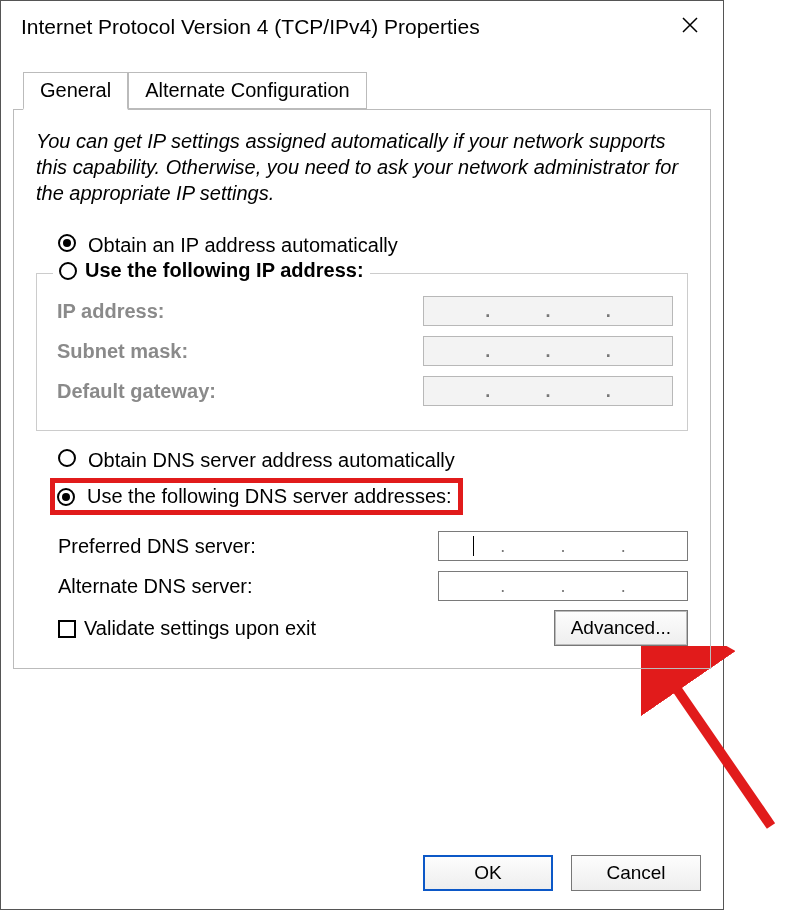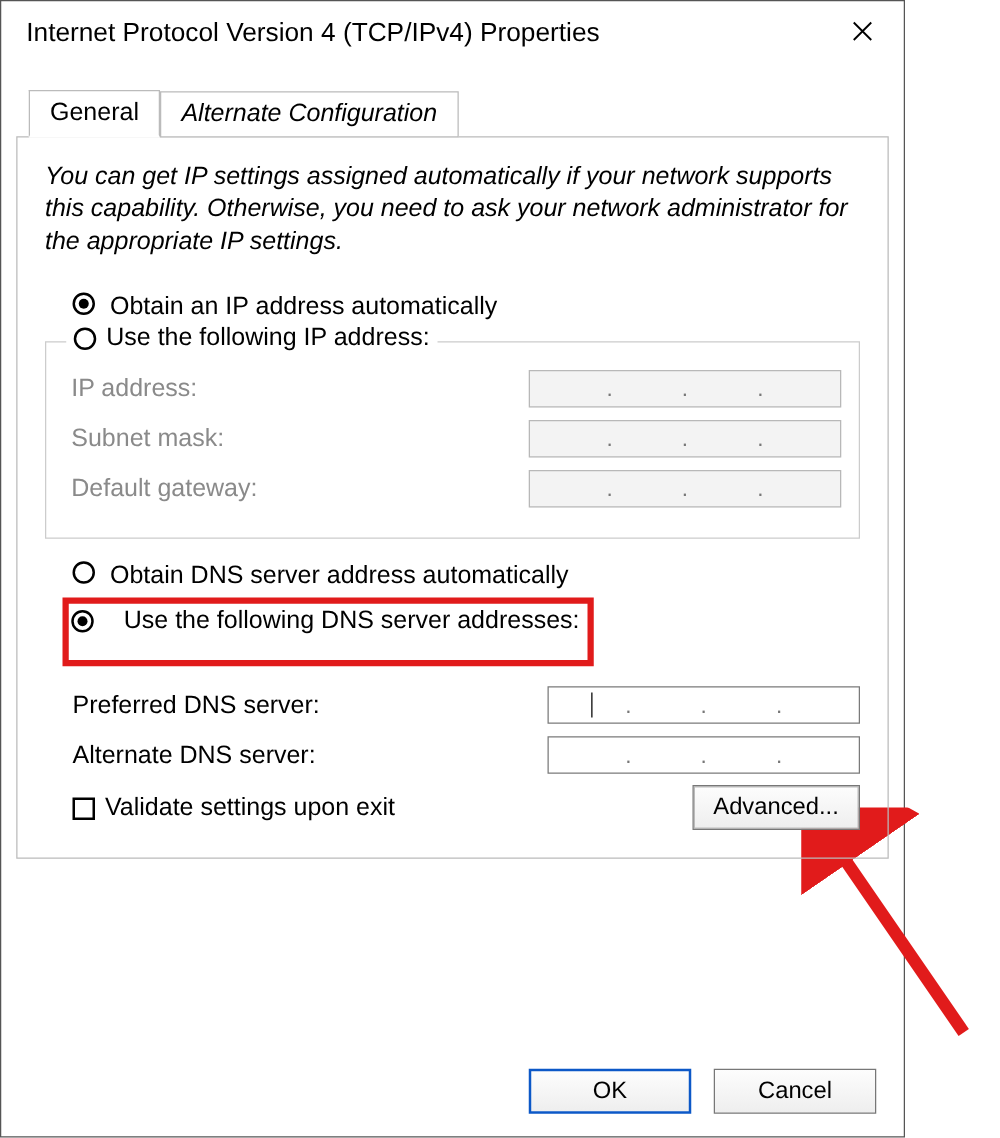--- a/index.html
+++ b/index.html
@@ -34,40 +34,39 @@
     line-height: 1;
     padding: 4px 8px;
     cursor: default;
   }
   .body-area {
     position: relative;
     padding: 0 12px 12px 12px;
   }
   .tabstrip {
     display: flex;
-    align-items: center;
+    align-items: flex-start;
     margin-top: 20px;
     margin-left: 10px;
     position: relative;
     z-index: 2;
   }
   .tab {
     padding: 6px 16px 6px 16px;
     border: 1px solid #bbb;
     border-bottom: none;
     background: #fff;
     font-size: 20px;
     margin-right: 0;
     position: relative;
   }
   .tab.inactive {
     background: #fff;
     border-bottom: 1px solid #bbb;
     top: 1px;
-    font-style: italic;
   }
   .tab.active {
     border-bottom: 2px solid #fff;
     top: 1px;
   }
   .tab-panel {
     border: 1px solid #bbb;
     margin-top: 0;
     padding: 18px 22px 22px 22px;
     position: relative;
@@ -100,20 +99,21 @@
     width: 8px;
     height: 8px;
     background: #000;
     border-radius: 50%;
   }
   .fieldset {
     border: 1px solid #ccc;
     margin: 0 0 18px 0;
     padding: 12px 14px 14px 14px;
     position: relative;
+    font-weight: bold;
   }
   .fieldset .legend {
     position: absolute;
     top: -15px;
     left: 16px;
     background: #fff;
     padding: 0 6px;
     display: flex;
     align-items: center;
     gap: 8px;
@@ -156,24 +156,24 @@
   .ip-input .cursor {
     border-left: 1px solid #000;
     height: 20px;
     margin-left: 2px;
   }
   .dns-block {
     margin-top: 4px;
   }
   .highlight-box {
     border: 5px solid #e11b1b;
-    padding: 2px 6px 20px 2px;
+    padding: 2px 6px 2px 2px;
     display: inline-flex;
     align-items: center;
-    gap: 24px;
+    gap: 12px;
     margin: 3px 0 6px 14px;
   }
   .checkbox-row {
     display: flex;
     align-items: center;
     gap: 8px;
     margin: 16px 0 0 22px;
   }
   .checkbox {
     width: 18px;

